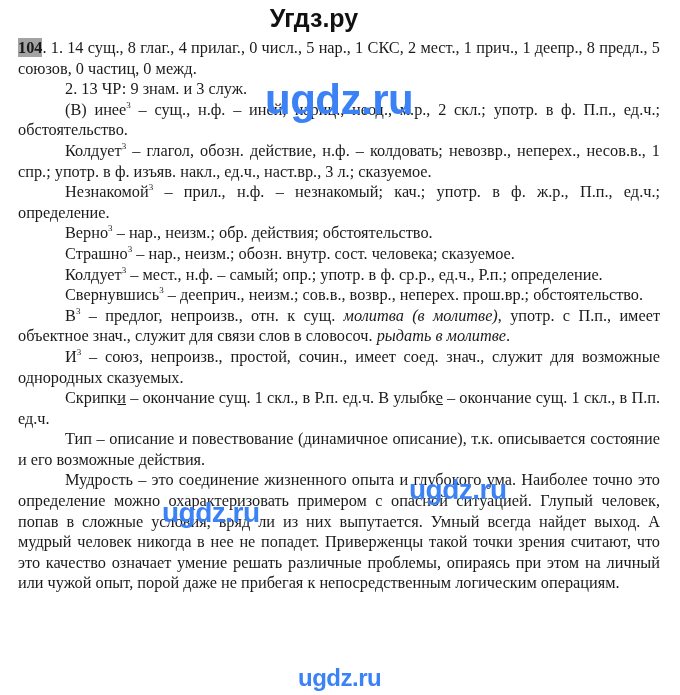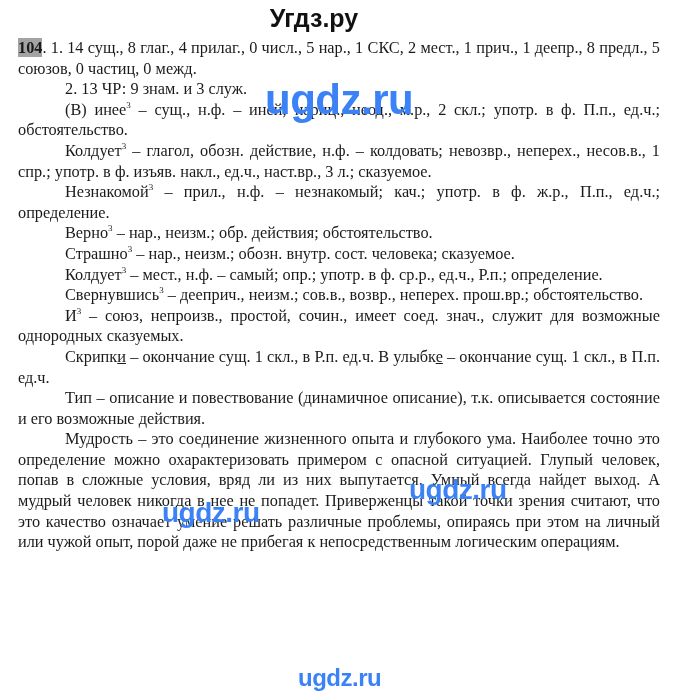--- a/index.html
+++ b/index.html
@@ -32,20 +32,21 @@
   <p>2. 13 ЧР: 9 знам. и 3 служ.</p>
 
   <p><span>(В) инее</span><sup>3</sup><span> – сущ., н.ф. – иней; нариц., неод., м.р., 2 скл.; употр. в ф. П.п., ед.ч.; обстоятельство.</span></p>
   <p><span>Колдует</span><sup>3</sup><span> – глагол, обозн. действие, н.ф. – колдовать; невозвр., неперех., несов.в., 1 спр.; употр. в ф. изъяв. накл., ед.ч., наст.вр., 3 л.; сказуемое.</span></p>
   <p><span>Незнакомой</span><sup>3</sup><span> – прил., н.ф. – незнакомый; кач.; употр. в ф. ж.р., П.п., ед.ч.; определение.</span></p>
   <p class="last"><span>Верно</span><sup>3</sup><span> – нар., неизм.; обр. действия; обстоятельство.</span></p>
   <p class="last"><span>Страшно</span><sup>3</sup><span> – нар., неизм.; обозн. внутр. сост. человека; сказуемое.</span></p>
   <p class="last"><span>Колдует</span><sup>3</sup><span> – мест., н.ф. – самый; опр.; употр. в ф. ср.р., ед.ч., Р.п.; определение.</span></p>
   <p class="last"><span>Свернувшись</span><sup>3</sup><span> – деeприч., неизм.; сов.в., возвр., неперех. прош.вр.; обстоятельство.</span></p>
 
+  <p><span>В</span><sup>3</sup><span> – предлог, непроизв., отн. к сущ. </span><em>молитва (в молитве)</em><span>, употр. с П.п., имеет объектное знач., служит для связи слов в словосоч. </span><em>рыдать в молитве</em><span>.</span></p>
   <p><span>И</span><sup>3</sup><span> – союз, непроизв., простой, сочин., имеет соед. знач., служит для возможные однородных сказуемых.</span></p>
 
   <p><span>Скрипк</span><u>и</u><span> – окончание сущ. 1 скл., в Р.п. ед.ч. В улыбк</span><u>е</u><span> – окончание сущ. 1 скл., в П.п. ед.ч.</span></p>
 
   <p>Тип – описание и повествование (динамичное описание), т.к. описывается состояние и его возможные действия.</p>
 
   <p>Мудрость – это соединение жизненного опыта и глубокого ума.  Наиболее точно это определение можно охарактеризовать примером с опасной ситуацией. Глупый человек, попав в сложные условия, вряд ли из них выпутается. Умный всегда найдет выход. А мудрый человек никогда в нее не попадет. Приверженцы такой точки зрения считают, что это качество означает умение решать различные проблемы, опираясь при этом на личный или чужой опыт, порой даже не прибегая к непосредственным логическим операциям.</p>
 </div>
 
 <div class="wm wm1">ugdz.ru</div>

